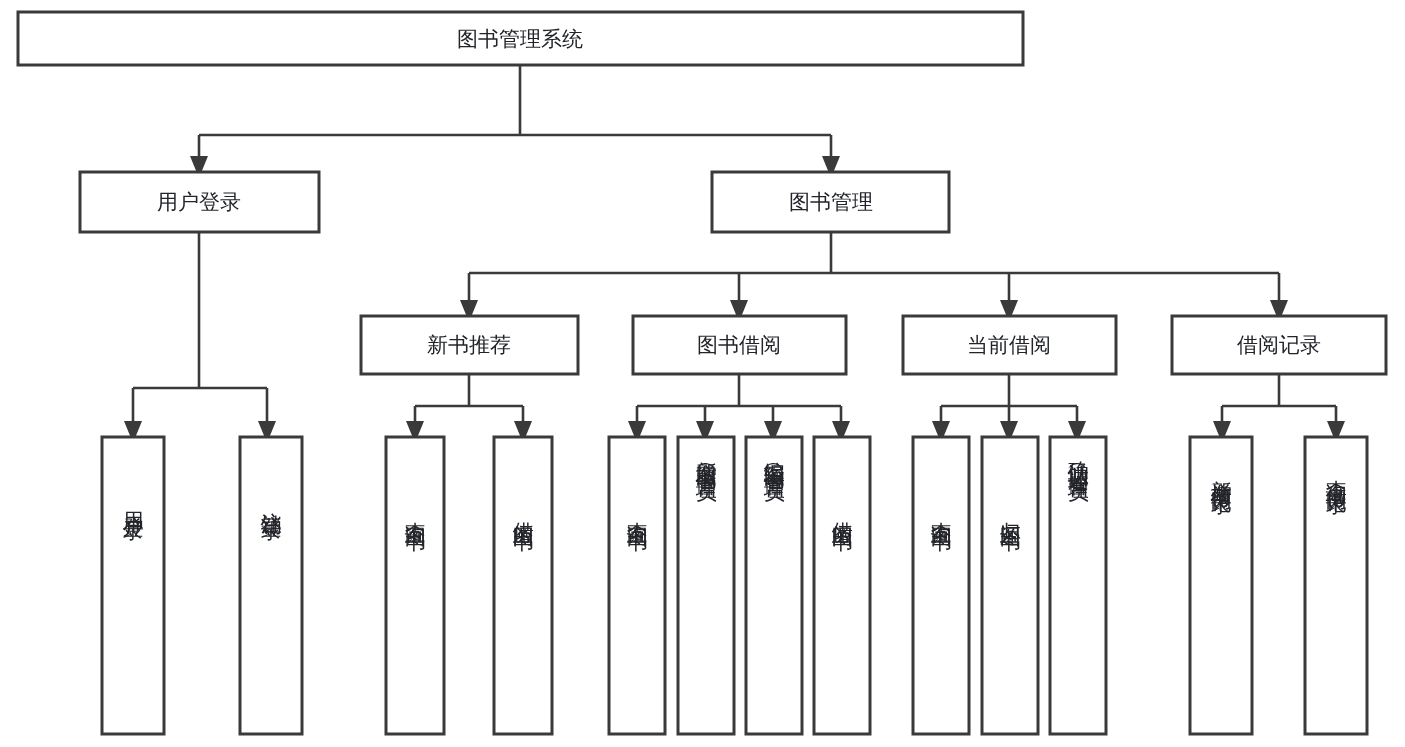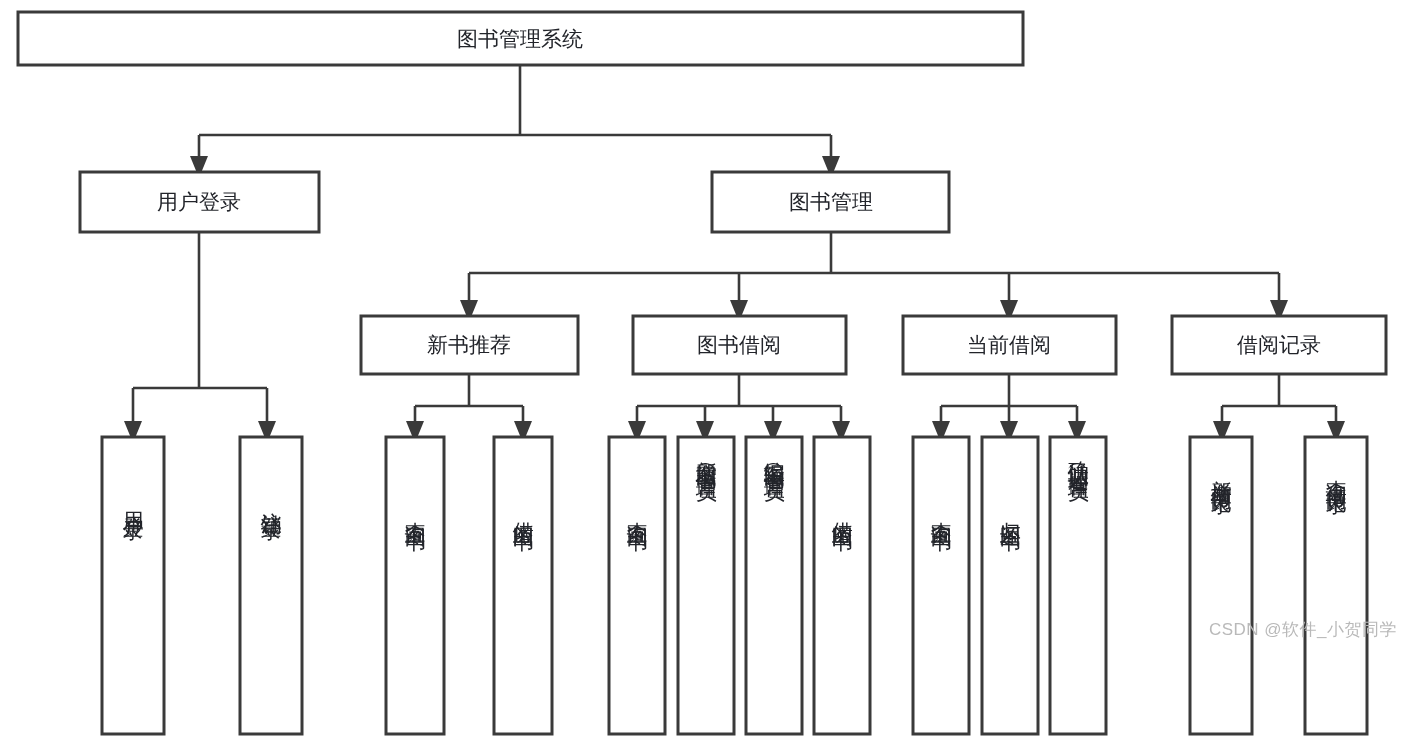--- a/index.html
+++ b/index.html
@@ -250,15 +250,14 @@
     <span class="leaf-label">确认归还（管理员）</span>
   </div>
 
   <div class="leaf-label-wrap" style="left:1190px; top:463px; width:62px; height:271px;">
     <span class="leaf-label">新增借阅记录</span>
   </div>
   <div class="leaf-label-wrap" style="left:1305px; top:463px; width:62px; height:271px;">
     <span class="leaf-label">查询借阅记录</span>
   </div>
 
-  <div class="watermark">CSDN @软件_小贺同学</div>
 
 </div>
 
 </body></html>

